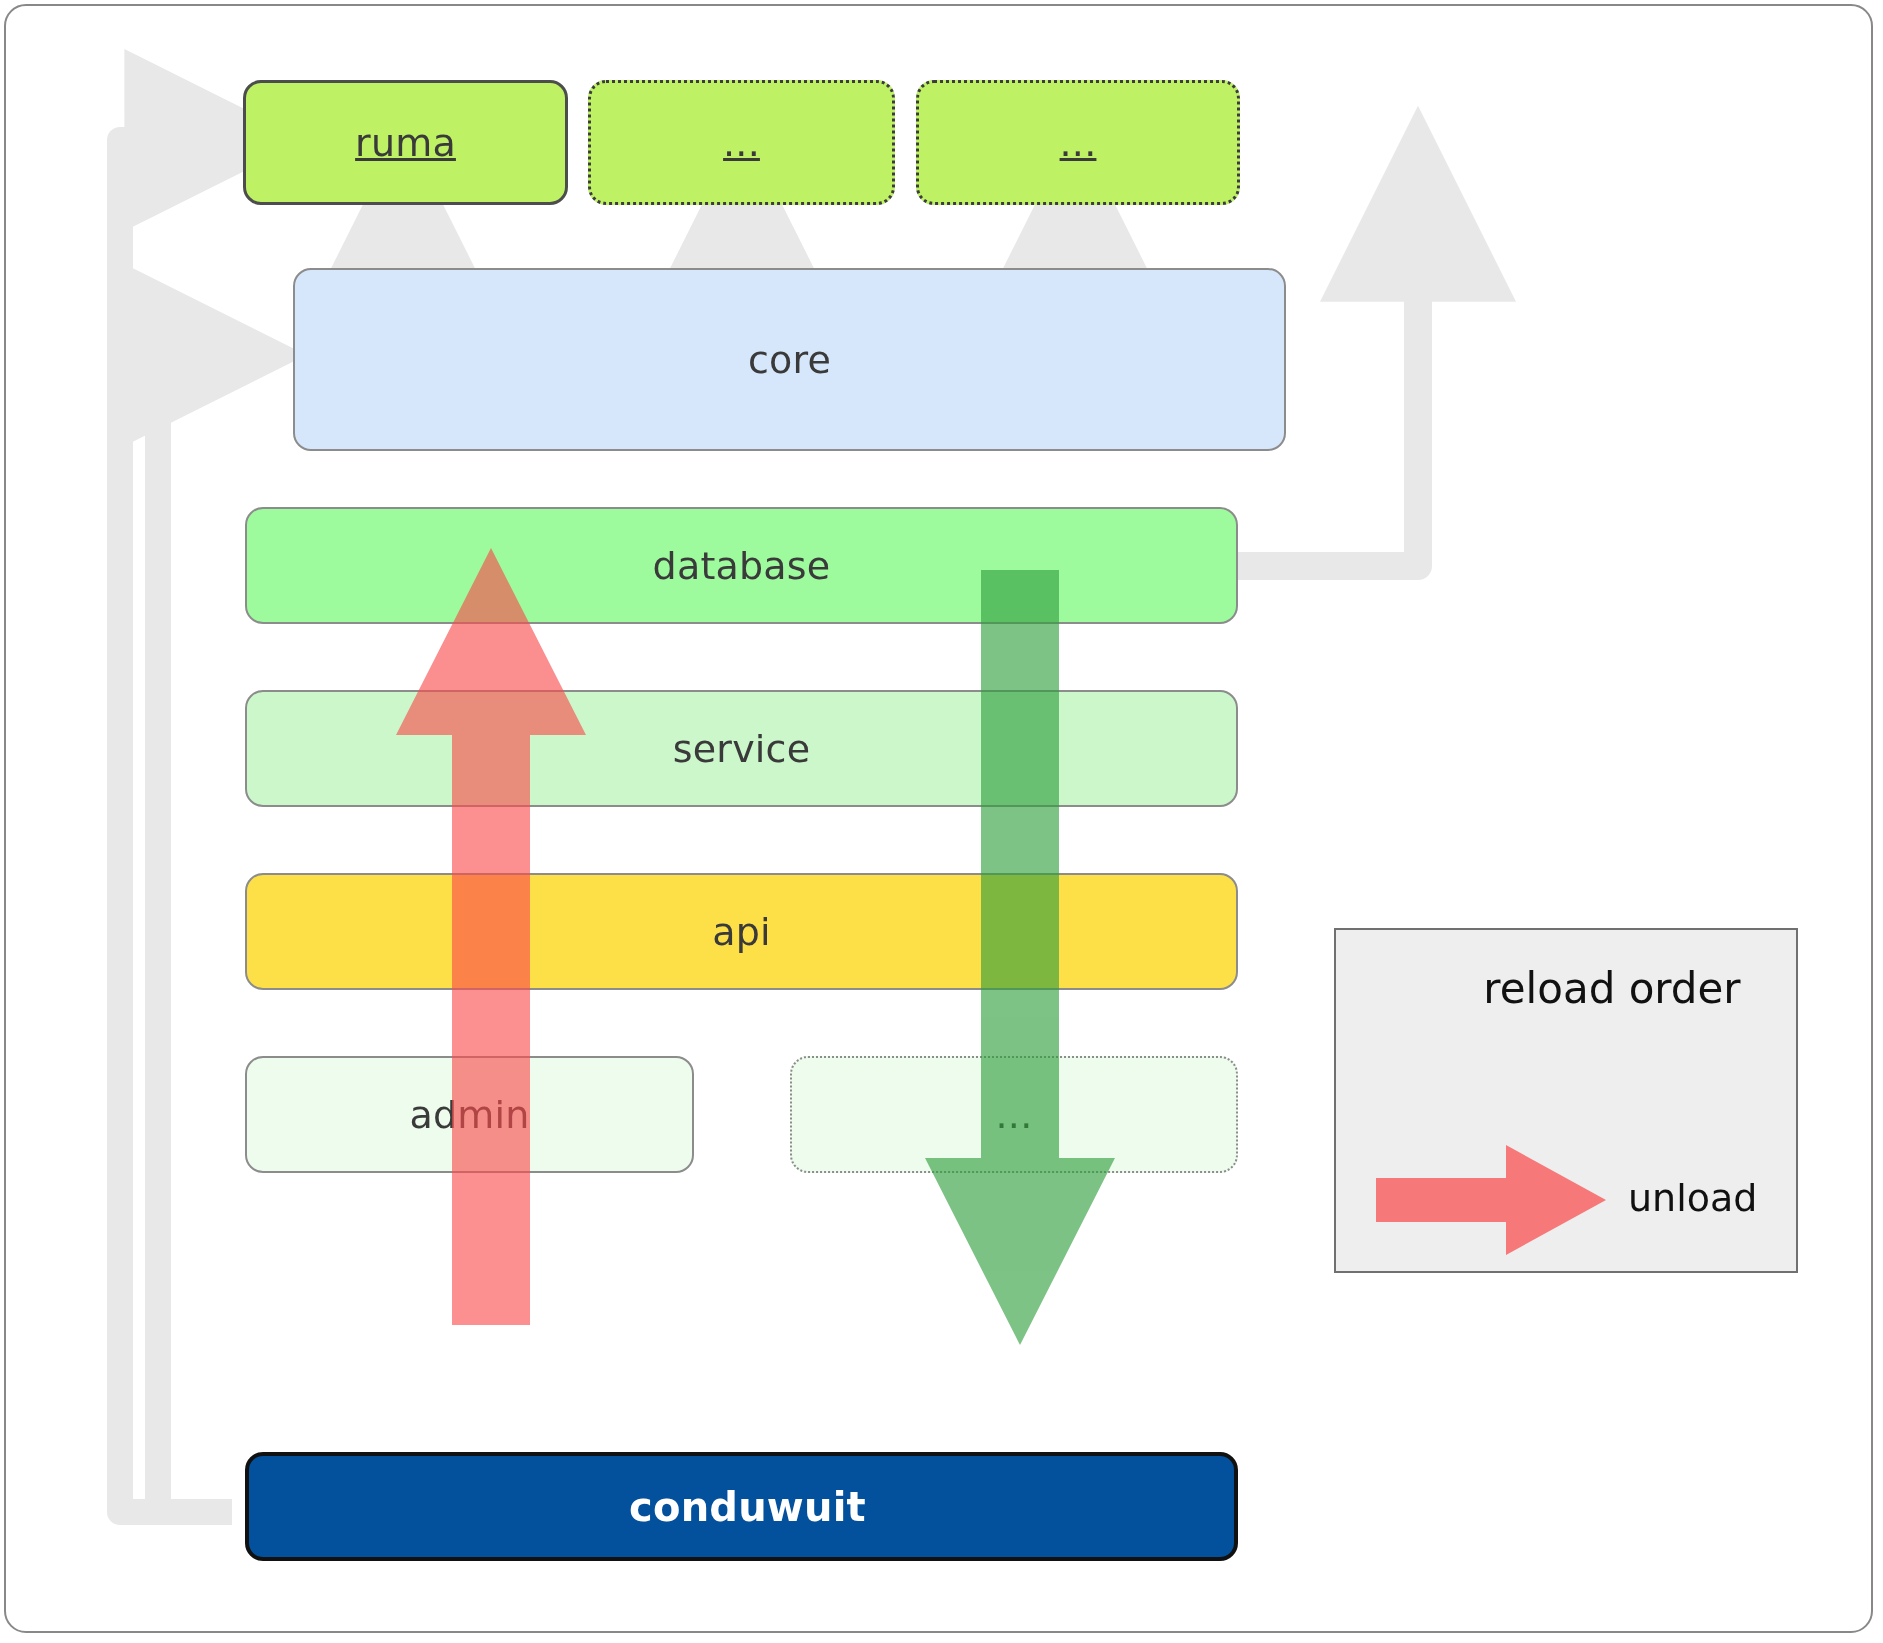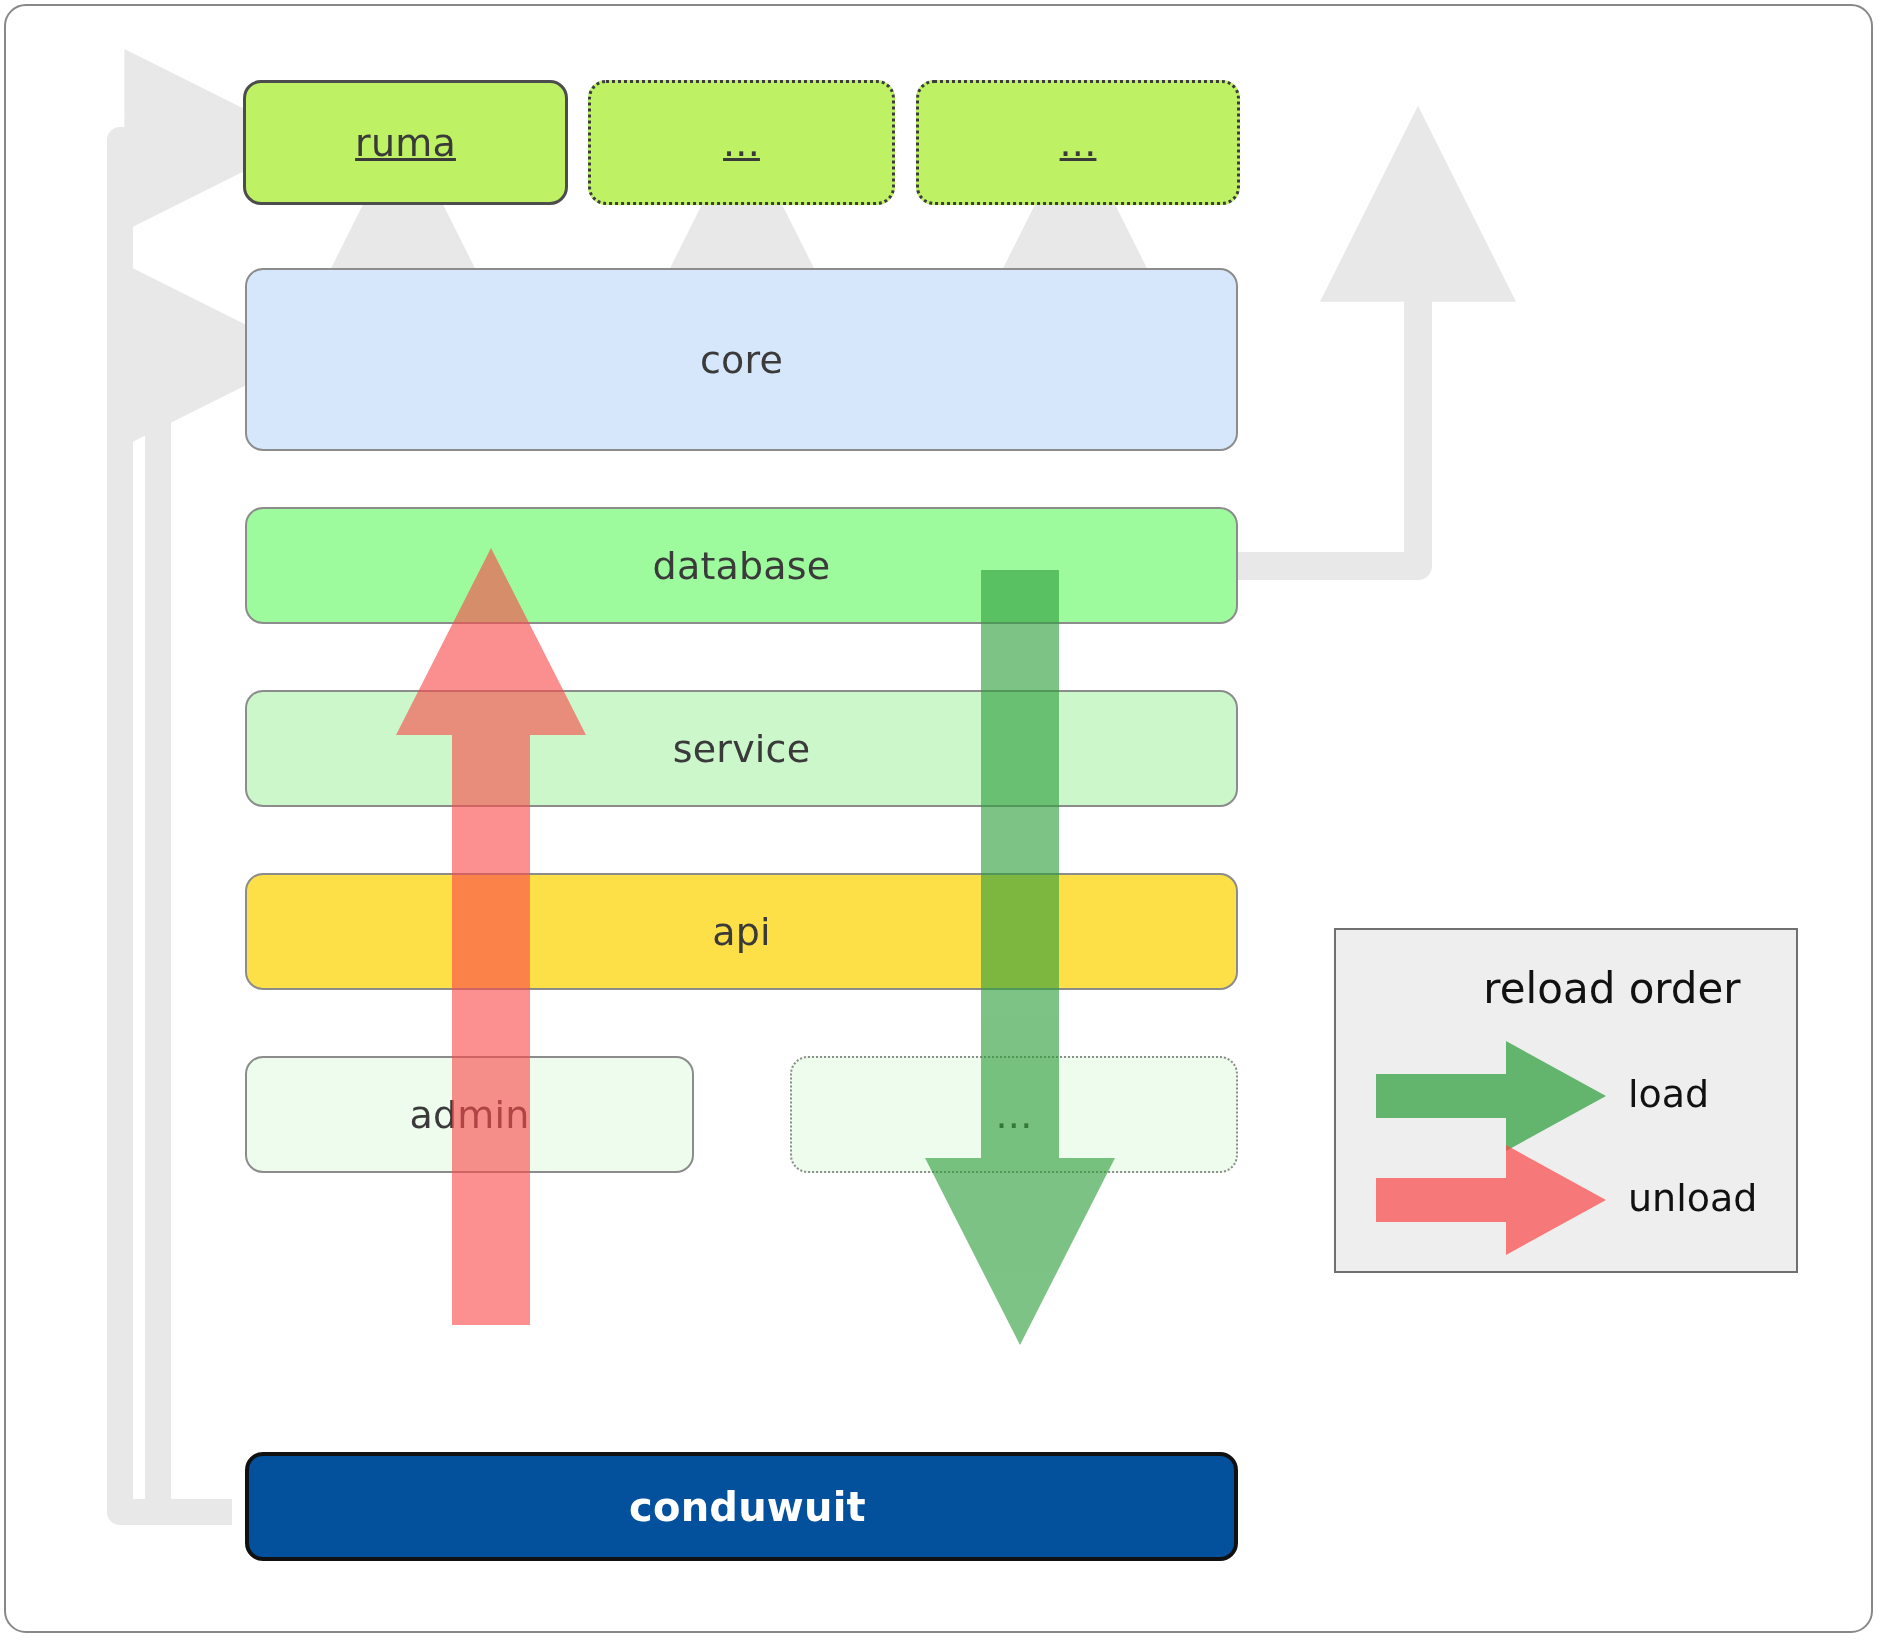--- a/index.html
+++ b/index.html
@@ -54,20 +54,21 @@
   }
   .dep.dashed {
     border: 3px dotted #3c3c3c;
   }
 
   
   .core {
     background: #d6e7fb;
     border: 2px solid #8c8c8c;
     border-radius: 18px;
+    margin-left: 48px;
   }
 
   
   .lay {
     border: 2px solid #8c8c8c;
     border-radius: 18px;
   }
   .lay.dotted {
     border: 2px dotted #8c8c8c;
   }
@@ -239,29 +240,20 @@
 
       <rect x="981" y="570" width="78" height="680" fill="#2e9e3b"></rect>
 
       <polygon points="1020,1345 925,1158 981,1158 981,1203 1059,1203 1059,1158 1115,1158" fill="#2e9e3b"></polygon>
     </g>
   </svg>
 
   <div class="legend">
     <div class="legend-title">reload order</div>
 
-    <div class="legend-row r1">
-      <svg class="legend-arrow" viewBox="0 0 230 120" xmlns="http://www.w3.org/2000/svg">
-        <g opacity="0.72">
-          <rect x="0" y="38" width="140" height="44" fill="#2e9e3b"></rect>
-          <polygon points="230,60 130,5 130,38 100,38 100,82 130,82 130,115" fill="#2e9e3b"></polygon>
-        </g>
-      </svg>
-      <div class="legend-label">load</div>
-    </div>
 
     <div class="legend-row r2">
       <svg class="legend-arrow" viewBox="0 0 230 120" xmlns="http://www.w3.org/2000/svg">
         <g opacity="0.72">
           <rect x="0" y="38" width="140" height="44" fill="#fa4b4b"></rect>
           <polygon points="230,60 130,5 130,38 100,38 100,82 130,82 130,115" fill="#fa4b4b"></polygon>
         </g>
       </svg>
       <div class="legend-label">unload</div>
     </div>

